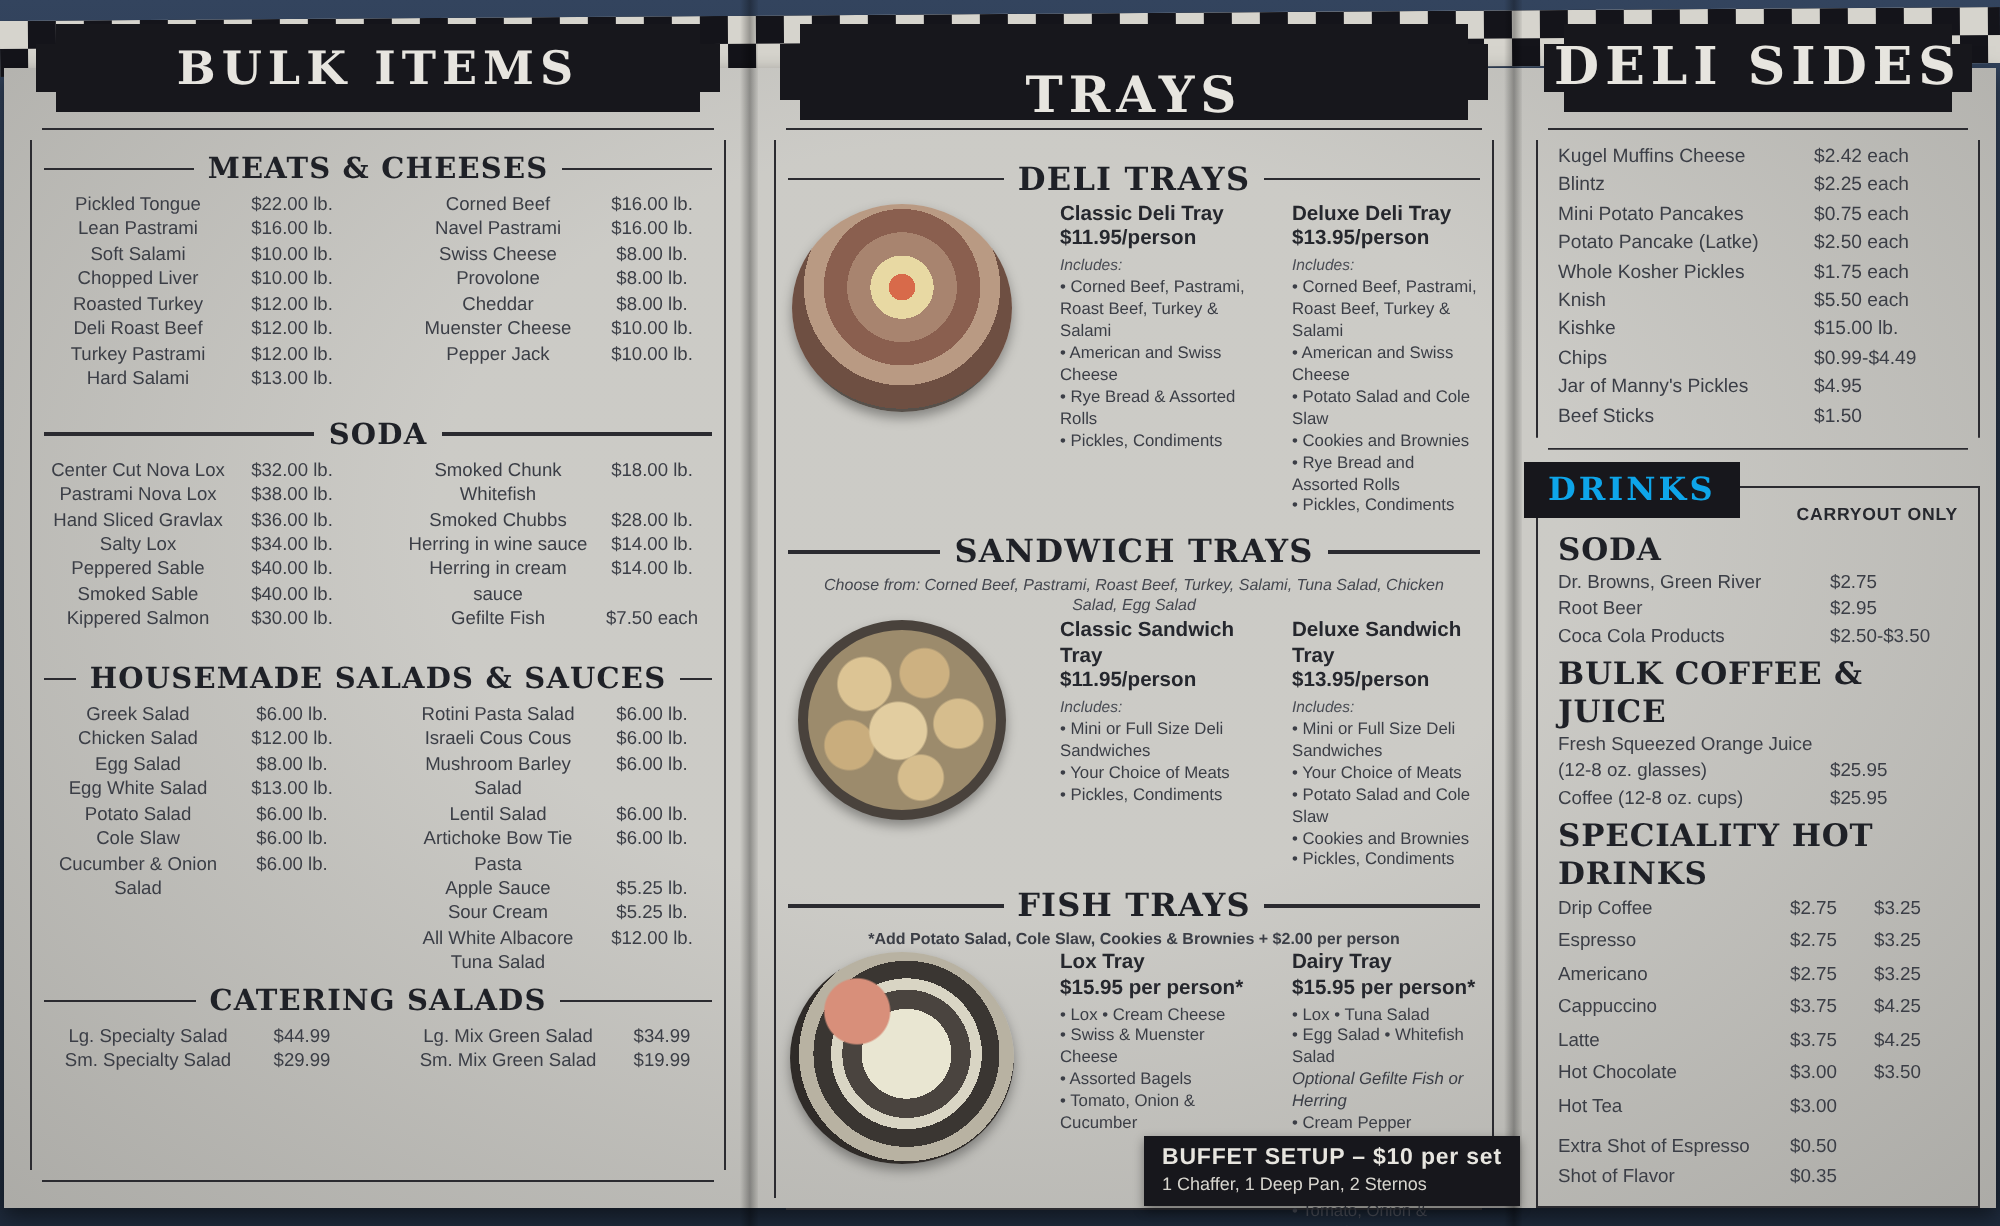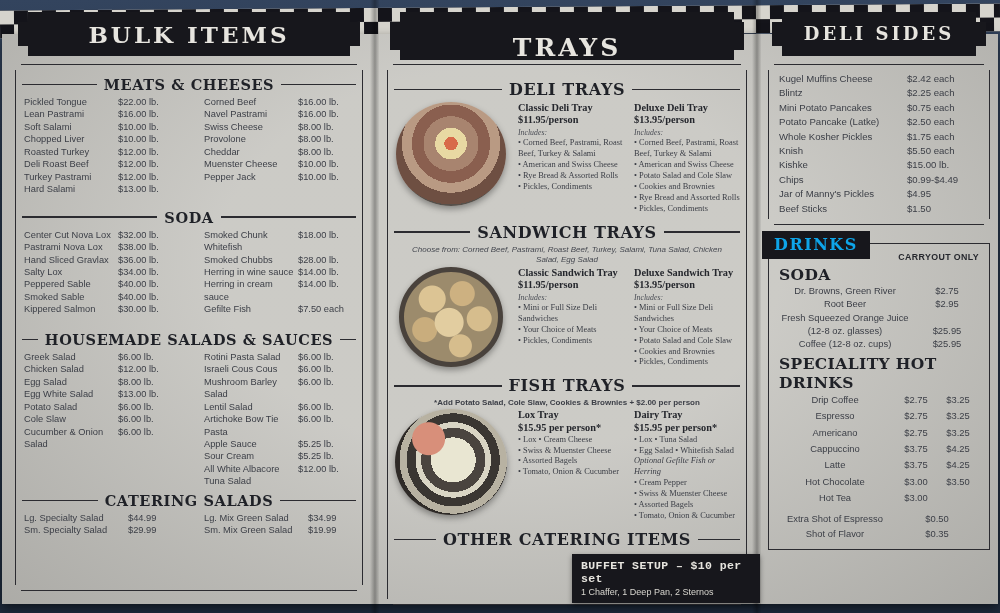--- a/index.html
+++ b/index.html
@@ -55,29 +55,29 @@
 
   .sec-head {
     display:flex; align-items:center; gap:7px;
     font-family:"DejaVu Serif", serif; font-weight:bold; color:#1f2127;
     margin:20px 12px 3px;
   }
   .sec-head::before, .sec-head::after { content:""; flex:1; height:1.5px; background:#2b2b30; }
   .panel-left .sec-head { font-size:14.5px; letter-spacing:.6px; }
   .panel-mid  .sec-head { font-size:16px; letter-spacing:.6px; }
 
-  .twocol { display:flex; gap:30px; padding:0 14px; }
+  .twocol { display:flex; gap:30px; padding:0 14px;text-align:center; }
   .twocol .col { flex:1; min-width:0; }
   .prow { display:flex; align-items:flex-start; font-size:9.3px; line-height:1.34; }
   .prow .c0 { flex:1; padding-right:4px; }
   .prow .c1 { flex:none; width:56px; white-space:nowrap; }
   .catering .prow .c1 { width:46px; }
 
   
-  .tray-body { display:flex; gap:8px; padding:0 10px;font-family:Liberation Serif, serif; }
+  .tray-body { display:flex; gap:20px; padding:0 10px; }
   .photo-wrap { flex:none; width:118px; display:flex; align-items:flex-start; justify-content:center; }
   .photo { border-radius:50%; box-shadow:0 3px 6px rgba(0,0,0,.35); }
   .photo.deli { width:110px; height:104px;
     background:radial-gradient(circle at 50% 40%, #d86a4a 0 8%, #e8d9a3 8% 19%, #a8846f 19% 33%, #8a5f4f 33% 47%, #b99a83 47% 59%, #6e4f42 59% 73%, #57504a 73% 84%, #bdbab2 84%); }
   .photo.sandwich { width:104px; height:100px; background-color:#9c8b6c;
     background-image:
       radial-gradient(circle at 30% 30%, #dcc494 0 13px, rgba(0,0,0,0) 14px),
       radial-gradient(circle at 62% 24%, #cdb181 0 12px, rgba(0,0,0,0) 13px),
       radial-gradient(circle at 80% 52%, #d6bd8d 0 12px, rgba(0,0,0,0) 13px),
       radial-gradient(circle at 48% 56%, #e2cda0 0 14px, rgba(0,0,0,0) 15px),
@@ -97,36 +97,36 @@
   .nline { line-height:1.3; font-style:italic; }
 
   .mid-sub { text-align:center; font-style:italic; font-size:8px; color:#44474f; margin:0 30px 2px; line-height:1.25; }
   .mid-note { text-align:center; font-size:8px; color:#3b3e46; margin:0 20px 2px; font-weight:bold; }
 
   .buffet {
     position:absolute; right:-8px; bottom:10px; width:188px;
     background:#17171c; color:#e7e5df; padding:5px 9px 6px;
     box-shadow:0 2px 5px rgba(0,0,0,.4);
   }
-  .buffet .b1 { font-family:Liberation Mono, monospace; font-weight:bold; font-size:11.5px; letter-spacing:.4px; }
+  .buffet .b1 { font-family:Liberation Sans, sans-serif; font-weight:bold; font-size:11.5px; letter-spacing:.4px; }
   .buffet .b2 { font-size:9px; margin-top:2px; color:#d8d6cf; }
 
   
   .sides-box { position:relative; margin:8px 4px 0; border:1.5px solid #2b2b30; padding:7px 10px 8px;
     clip-path:polygon(0 6px,6px 6px,6px 0,calc(100% - 6px) 0,calc(100% - 6px) 6px,100% 6px,100% calc(100% - 6px),calc(100% - 6px) calc(100% - 6px),calc(100% - 6px) 100%,6px 100%,6px calc(100% - 6px),0 calc(100% - 6px)); }
   .sides-box .prow { font-size:9.6px; line-height:1.5; }
   .sides-box .prow .c1 { width:72px; }
 
   .drinks-box { position:relative; margin:18px 4px 0; border:1.5px solid #2b2b30; padding:6px 10px 8px; }
   .drinks-tab { position:absolute; top:-13px; left:-7px; background:#17171c; color:#0ea5e9;
     font-family:"DejaVu Serif", serif; font-weight:bold; font-size:16px; letter-spacing:1.5px;
     padding:4px 12px 5px; }
   .carryout { text-align:right; font-weight:bold; font-size:8.8px; letter-spacing:.4px; color:#26282e; margin:2px 0 1px; }
   .drink-h { font-family:"DejaVu Serif", serif; font-weight:bold; font-size:15.5px; letter-spacing:.4px; color:#1f2127; margin-top:3px; }
-  .drinks-box .prow { font-size:9.4px; line-height:1.42;text-align:center; }
+  .drinks-box .prow { font-size:9.4px; line-height:1.42; }
   .drinks-box .rows2 .prow .c1 { width:64px; }
   .hd-head { display:flex; font-size:8.6px; font-weight:bold; color:#26282e; margin-top:2px; }
   .hd-head .hn { flex:1; }
   .hd-head .hc { width:42px; }
   .rows3 .prow { line-height:1.75; }
   .rows3 .prow .c0 { flex:1; }
   .rows3 .prow .c1, .rows3 .prow .c2 { flex:none; width:42px; white-space:nowrap; }
   .extras { margin-top:4px; }
   .extras .prow { line-height:1.6; }
   .extras .prow .c1 { width:84px; }
@@ -473,21 +473,21 @@
   </div>
 
   <div class="buffet">
     <div class="b1">BUFFET SETUP – $10 per set</div>
     <div class="b2">1 Chaffer, 1 Deep Pan, 2 Sternos</div>
   </div>
 </div>
 
 <div class="panel panel-right">
   <div class="titlebar">
-    <div class="t-main" style="font-size:18px;">DELI SIDES</div>
+    <div class="t-main" style="font-size:26px;">DELI SIDES</div>
   </div>
 
   <div class="sides-box">
     <div>
         <div class="prow">
           <span class="cell c0">Kugel Muffins Cheese</span>
           <span class="cell c1">$2.42 each</span>
         </div>
         <div class="prow">
           <span class="cell c0">Blintz</span>
@@ -535,22 +535,27 @@
     <div class="drink-h">SODA</div>
     <div class="rows2">
         <div class="prow">
           <span class="cell c0">Dr. Browns, Green River</span>
           <span class="cell c1">$2.75</span>
         </div>
         <div class="prow">
           <span class="cell c0">Root Beer</span>
           <span class="cell c1">$2.95</span>
         </div>
-      </div>
-
+        <div class="prow">
+          <span class="cell c0">Coca Cola Products</span>
+          <span class="cell c1">$2.50-$3.50</span>
+        </div>
+      </div>
+
+    <div class="drink-h">BULK COFFEE &amp; JUICE</div>
     <div class="rows2">
         <div class="prow">
           <span class="cell c0">Fresh Squeezed Orange Juice</span>
           <span class="cell c1"></span>
         </div>
         <div class="prow">
           <span class="cell c0">(12-8 oz. glasses)</span>
           <span class="cell c1">$25.95</span>
         </div>
         <div class="prow">

